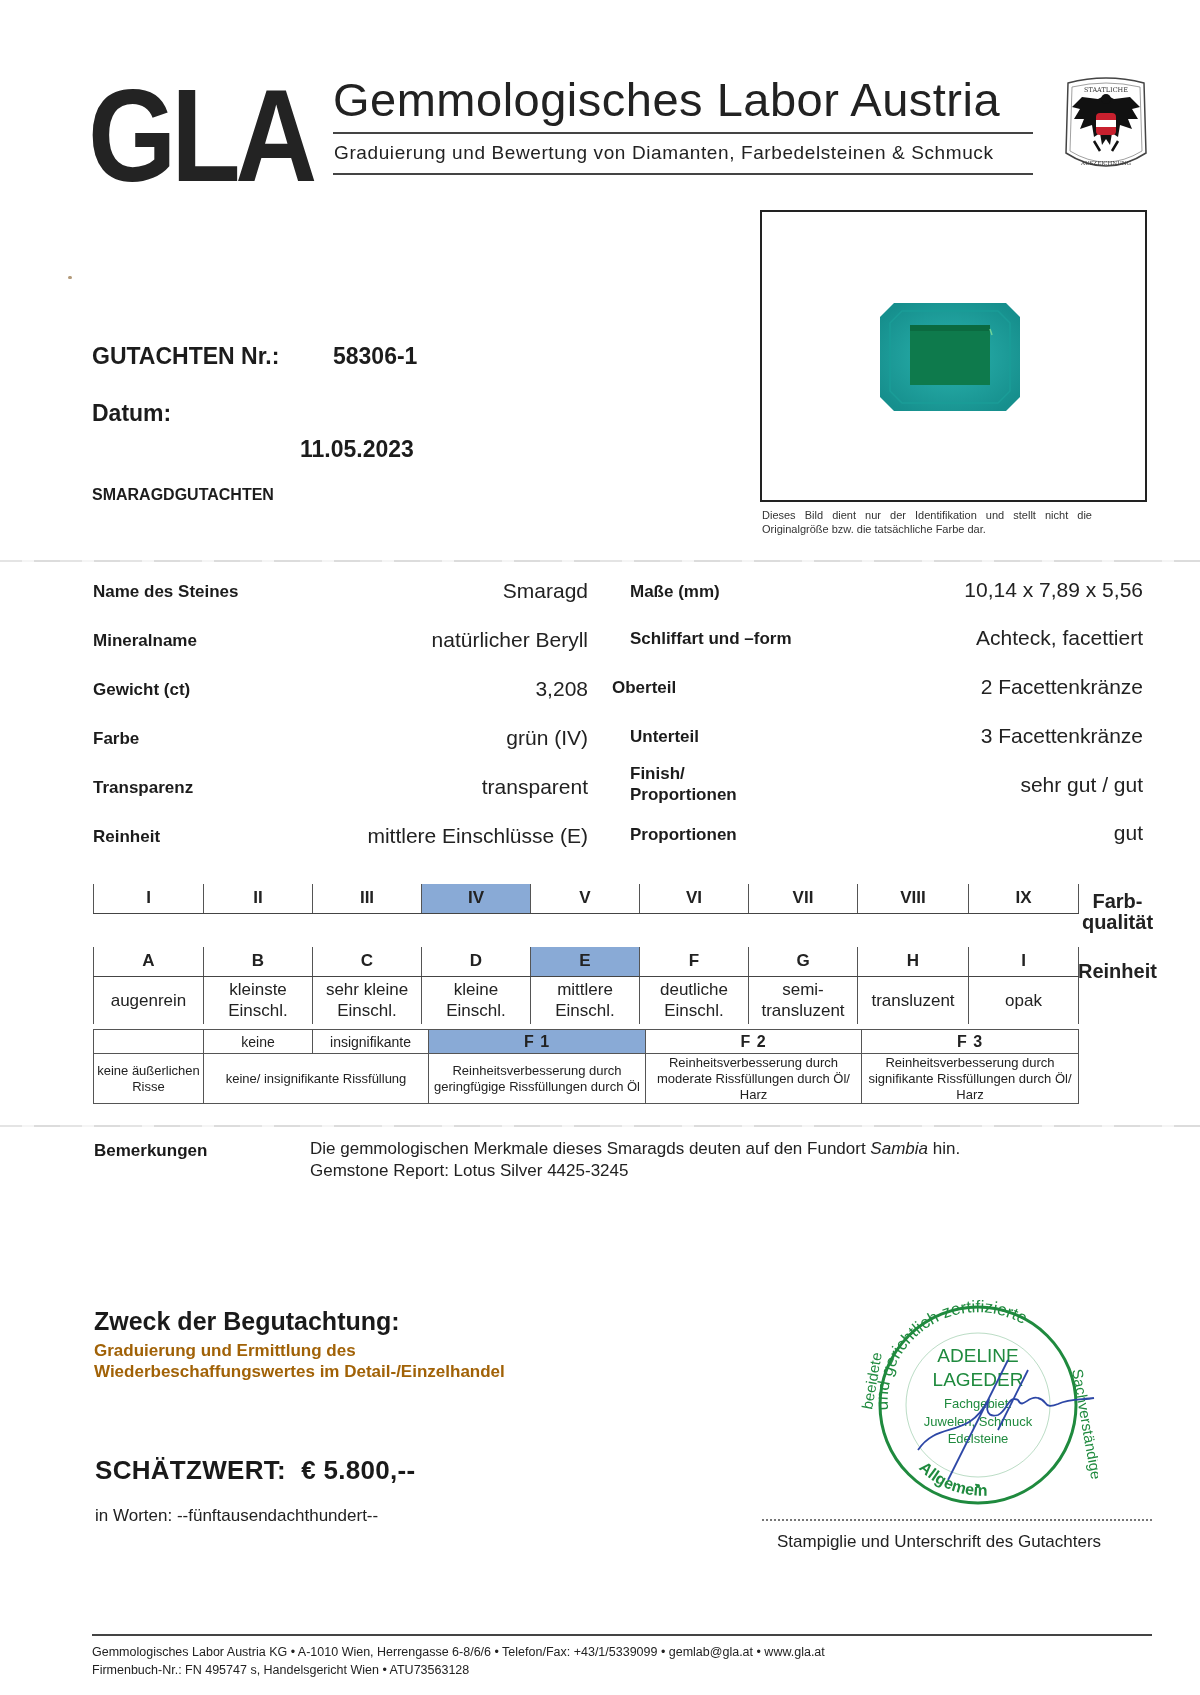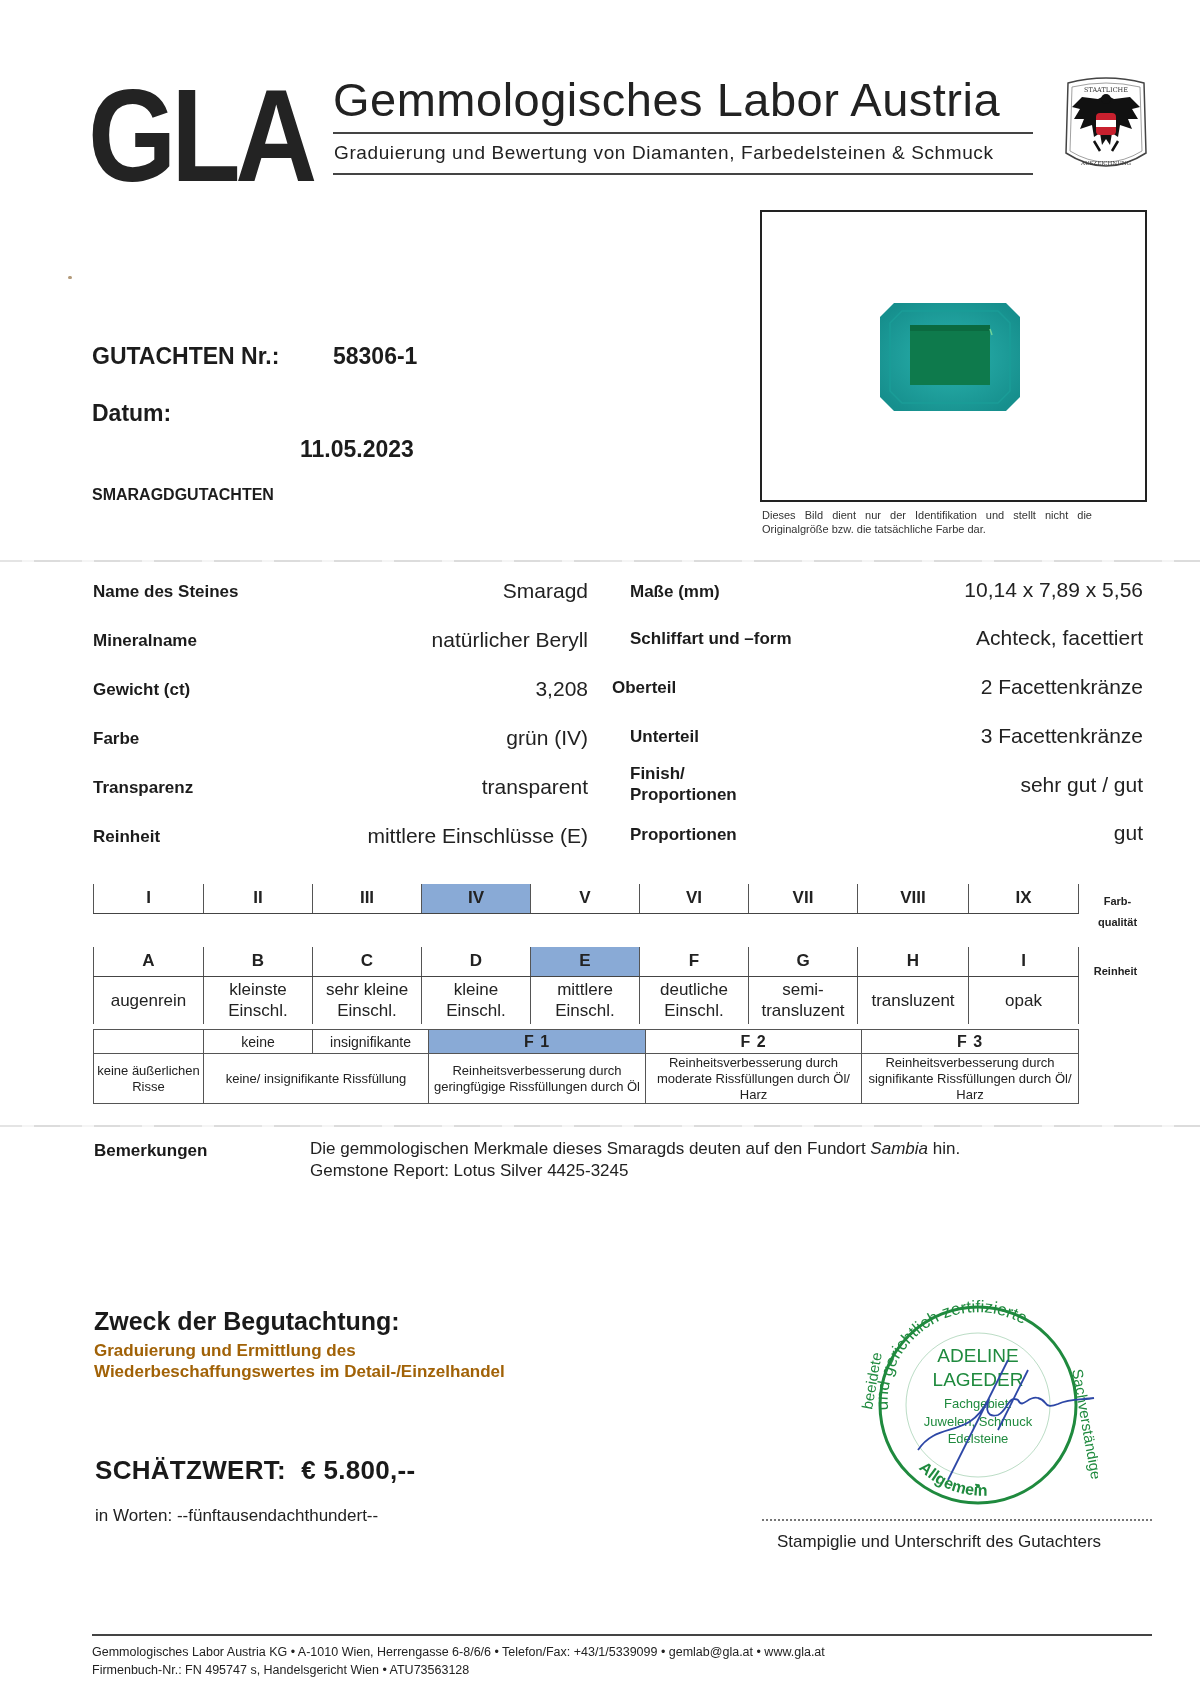--- a/index.html
+++ b/index.html
@@ -27,21 +27,21 @@
   .prop-label { font-size: 17px; font-weight: bold; color: #1c1c1c; }
   .prop-value { font-size: 21px; color: #222; text-align: right; }
 
   
   .grid-table { position: absolute; border-collapse: collapse; font-size: 17px; color: #222; table-layout: fixed; }
   .grid-table td { text-align: center; vertical-align: middle; border-left: 1px solid #555; padding: 0; }
   .grid-table tr.head td { font-weight: bold; border-bottom: 1.5px solid #444; height: 29px; }
   .grid-table tr.desc td { height: 30px; }
   .grid-table tr.desc2 td { height: 48px; line-height: 21px; }
   .grid-table td.hl { background: #89aad6; }
-  .side-label { font-size: 11px; font-weight: bold; color: #222; text-align: center; line-height: 21px; }
+  .side-label { font-size: 20px; font-weight: bold; color: #222; text-align: center; line-height: 21px; }
 
   .fill-table { position: absolute; border-collapse: collapse; border: 1.5px solid #444; font-size: 14px; color: #222; table-layout: fixed; }
   .fill-table td { border: 1px solid #555; text-align: center; vertical-align: middle; padding: 0 2px; }
   .fill-table tr.h td { height: 24px; font-size: 14px; }
   .fill-table tr.h td.big { font-weight: bold; font-size: 16px; letter-spacing: 1px; }
   .fill-table tr.b td { height: 50px; font-size: 13px; line-height: 16px; }
   .fill-table td.hl { background: #89aad6; }
 
   
   .remark-label { left: 94px; top: 1141px; font-size: 17px; font-weight: bold; }

